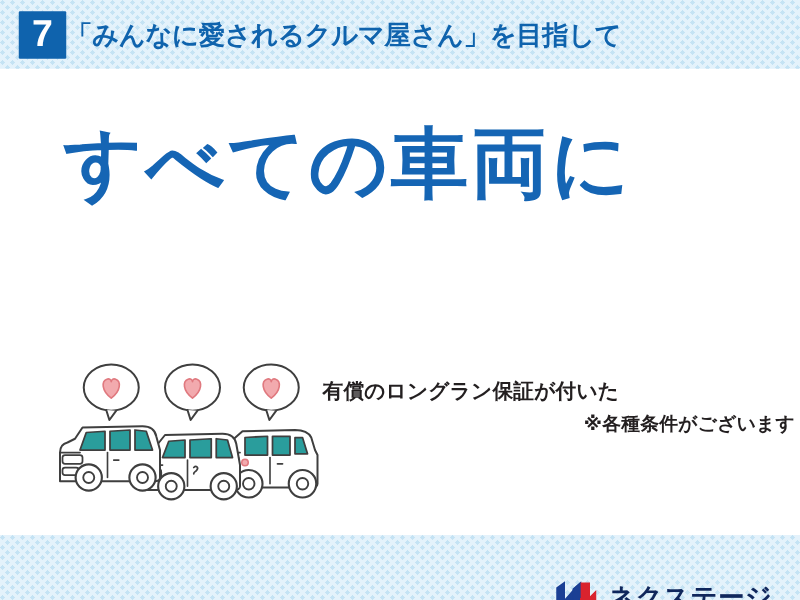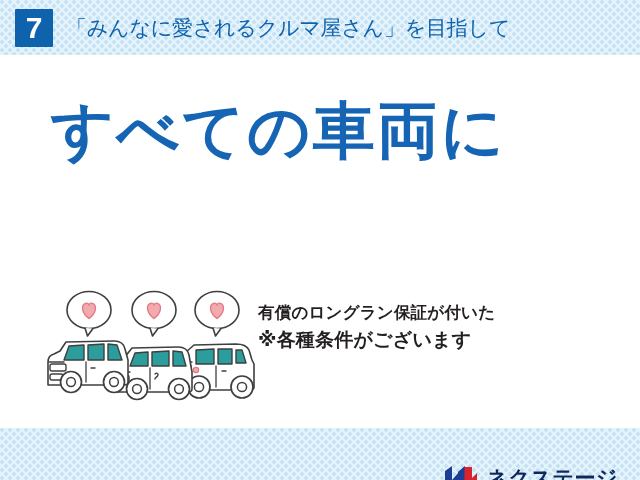--- a/index.html
+++ b/index.html
@@ -47,24 +47,23 @@
     color: #ffffff;
     font-size: 30px;
     font-weight: bold;
     line-height: 38px;
     text-align: center;
     font-family: "Liberation Sans", sans-serif;
     flex: 0 0 auto;
     border-radius: 1px;
   }
   .header-title {
-    margin-left: 13px;
     color: #0f63ad;
     font-size: 21px;
-    font-weight: normal;
+    font-weight: bold;
     letter-spacing: -0.2px;
     white-space: nowrap;
   }
 
   
   #headline {
     position: absolute;
     left: 0;
     top: 95px;
     width: 557px;
@@ -106,21 +105,22 @@
     line-height: 26px;
     font-weight: bold;
     letter-spacing: 0.2px;
     font-family: "DejaVu Sans", "Liberation Sans", sans-serif;
   }
   #description .dline {
     display: block;
     white-space: nowrap;
   }
   #description .dline.small {
-    font-size: 19px;
+    font-size: 15px;
+    text-align: right;
   }
 
   
   #footer {
     position: absolute;
     left: 0;
     top: 428px;
     width: 640px;
     height: 52px;
   }

